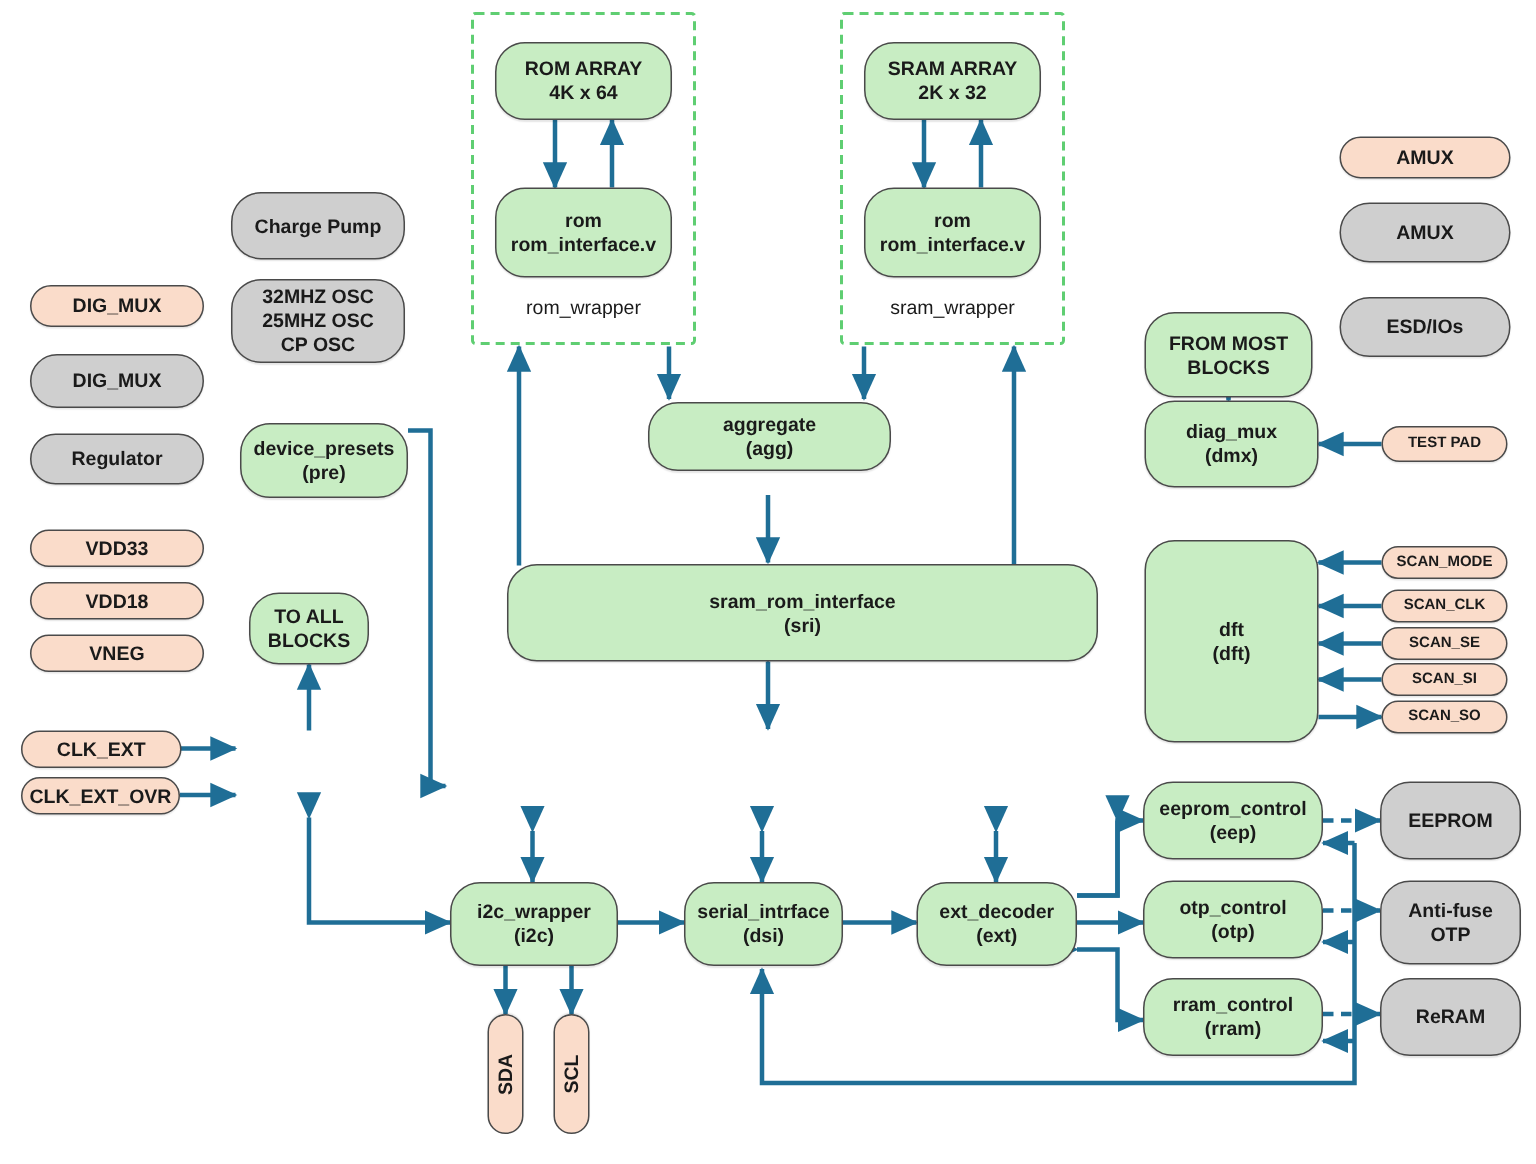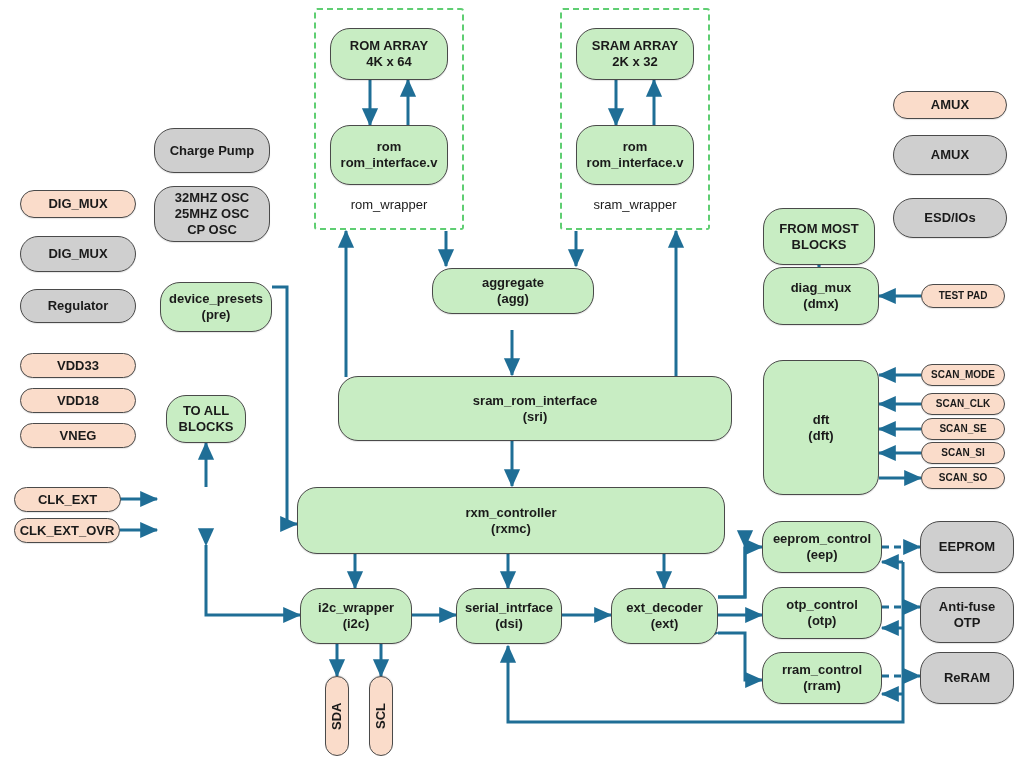--- a/index.html
+++ b/index.html
@@ -141,22 +141,20 @@
 rom_interface.v</div>
   <div class="blk green" style="left:576px;top:28px;width:118px;height:52px;">SRAM ARRAY
 2K x 32</div>
   <div class="blk green" style="left:576px;top:125px;width:118px;height:60px;">rom
 rom_interface.v</div>
 
   <div class="blk green" style="left:432px;top:268px;width:162px;height:46px;">aggregate
 (agg)</div>
   <div class="blk green" style="left:315px;top:376px;width:394px;height:65px;margin-left:23px;">sram_rom_interface
 (sri)</div>
-  <div class="blk green" style="left:297px;top:487px;width:428px;height:67px;">rxm_controller
-(rxmc)</div>
 
   <div class="blk green" style="left:300px;top:588px;width:112px;height:56px;">i2c_wrapper
 (i2c)</div>
   <div class="blk green" style="left:456px;top:588px;width:106px;height:56px;">serial_intrface
 (dsi)</div>
   <div class="blk green" style="left:611px;top:588px;width:107px;height:56px;">ext_decoder
 (ext)</div>
 
   <div class="blk peach vert" style="left:325px;top:676px;width:24px;height:80px;">SDA</div>
   <div class="blk peach vert" style="left:369px;top:676px;width:24px;height:80px;">SCL</div>

